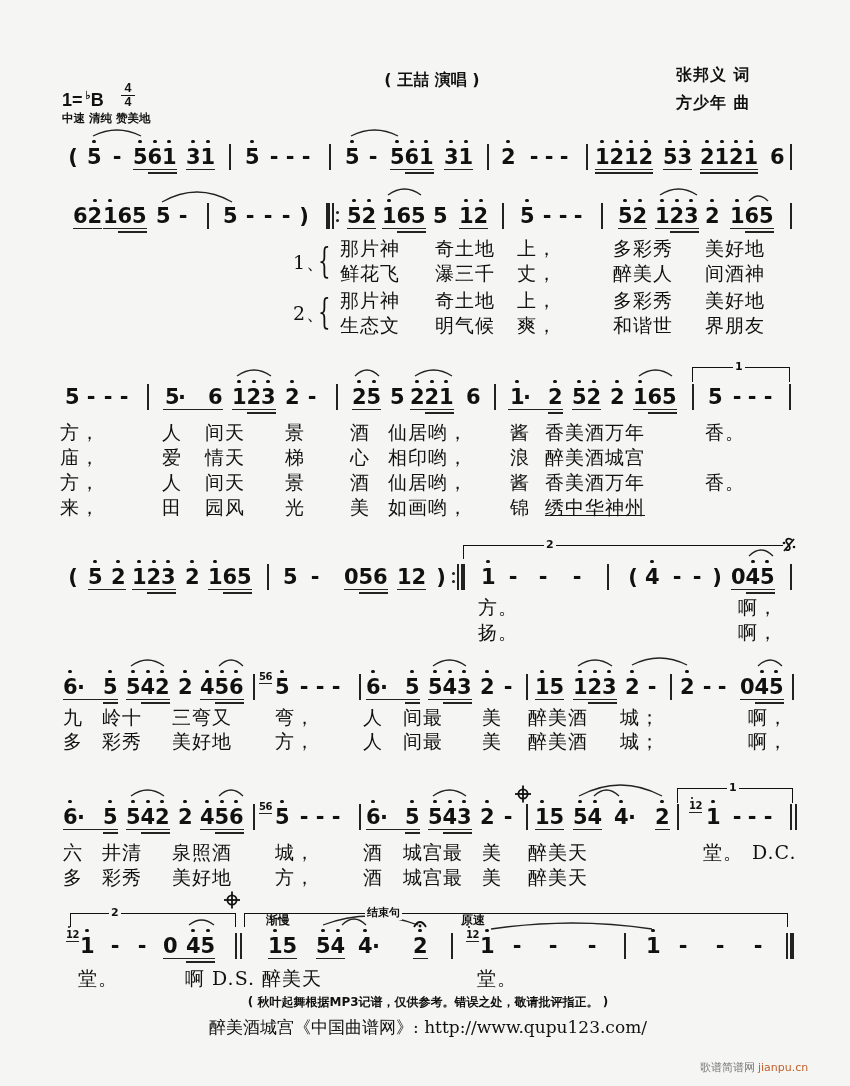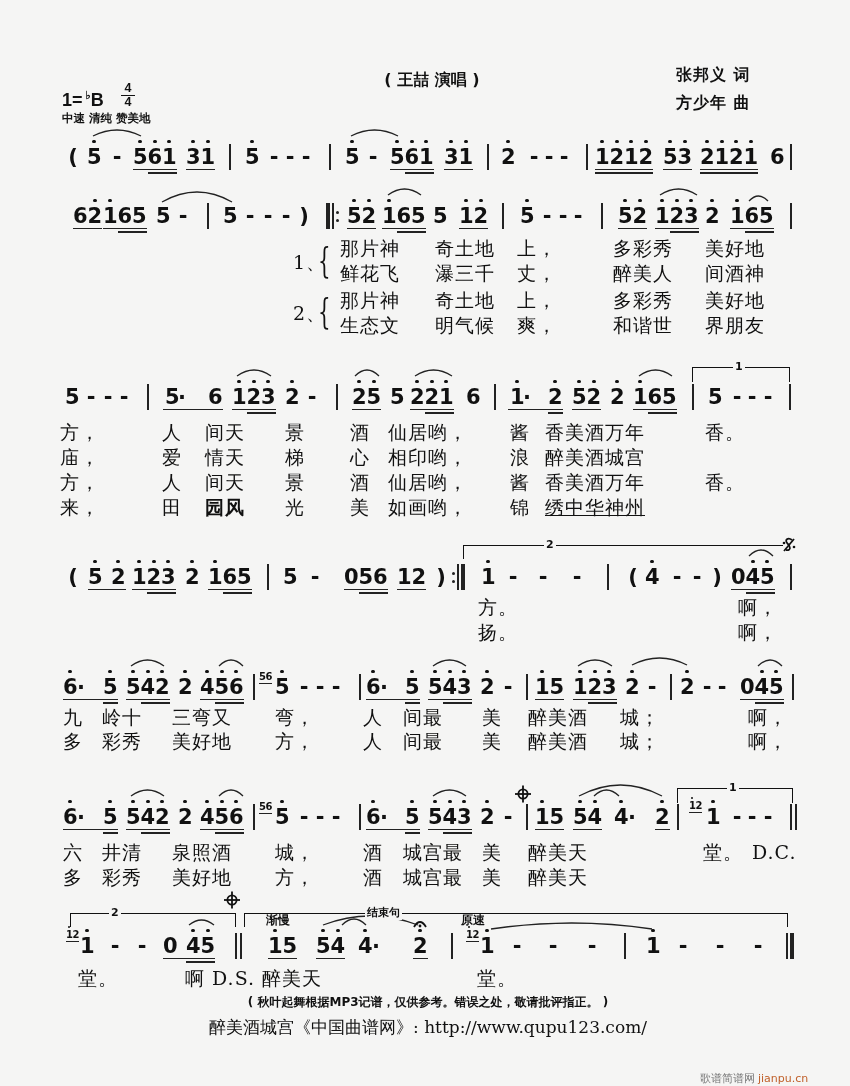--- a/index.html
+++ b/index.html
@@ -27,21 +27,21 @@
   .bar i.d{width:3px;height:3px;border-radius:50%;}
   .volta{position:absolute;border-top:1.3px solid #111;border-left:1.3px solid #111;border-right:1.3px solid #111;}
   .vlabel{position:absolute;font-size:11px;font-weight:bold;line-height:14px;background:#f5f5f4;padding:0 2px;}
   .mark{position:absolute;font-size:12px;font-weight:bold;line-height:14px;}
   .slurs{position:absolute;left:0;top:0;overflow:visible;}
   .icon{position:absolute;overflow:visible;}
   .lyr{position:absolute;white-space:nowrap;font-size:19px;line-height:22px;height:22px;letter-spacing:1px;font-family:"DejaVu Serif",serif;}
   .brace{position:absolute;font-size:36px;line-height:40px;font-family:"DejaVu Serif",serif;transform:scaleX(0.55);transform-origin:left center;}
   .footnote{left:0;width:856px;text-align:center;top:994px;font-size:12px;font-weight:bold;line-height:16px;}
   .welcome{left:0;width:856px;text-align:center;top:1016px;font-size:17px;line-height:22px;font-family:"DejaVu Serif",serif;}
-  .wm{left:700px;top:1060px;font-size:11px;line-height:16px;color:#777;margin-top:11px;}
+  .wm{left:700px;top:1060px;font-size:11px;line-height:16px;color:#777;}
   .wm .en{color:#c0602a;margin-left:3px;}
 </style>
 </head>
 <body>
 
 <div class="page">
   <div class="abs performer">( 王喆 演唱 )</div>
   <div class="abs credit" style="top:64px;">张邦义 词</div>
   <div class="abs credit" style="top:92px;">方少年 曲</div>
 
@@ -360,21 +360,21 @@
       <span class="lyr" style="left: 162px; top: 471px;">人</span>
       <span class="lyr" style="left: 205px; top: 471px;">间天</span>
       <span class="lyr" style="left: 285px; top: 471px;">景</span>
       <span class="lyr" style="left: 350px; top: 471px;">酒</span>
       <span class="lyr" style="left: 388px; top: 471px;">仙居哟，</span>
       <span class="lyr" style="left: 510px; top: 471px;">酱</span>
       <span class="lyr" style="left: 545px; top: 471px;">香美酒万年</span>
       <span class="lyr" style="left: 705px; top: 471px;">香。</span>
       <span class="lyr" style="left: 60px; top: 496px;">来，</span>
       <span class="lyr" style="left: 162px; top: 496px;">田</span>
-      <span class="lyr" style="left: 205px; top: 496px; font-weight: bold;">园风</span>
+      <span class="lyr" style="left: 205px; top: 496px;">园风</span>
       <span class="lyr" style="left: 285px; top: 496px;">光</span>
       <span class="lyr" style="left: 350px; top: 496px;">美</span>
       <span class="lyr" style="left: 388px; top: 496px;">如画哟，</span>
       <span class="lyr" style="left: 510px; top: 496px;">锦</span>
       <span class="lyr" style="left: 545px; top: 496px; text-decoration: underline;">绣中华神州</span>
       <div class="mline" style="top: 577px;">
         <svg class="slurs" width="850" height="2">
           <path d="M749 -21 Q761 -33 773 -21" fill="none" stroke="#222" stroke-width="1.3"></path>
         </svg>
         <span class="sym" style="left: 68px;">(</span>

